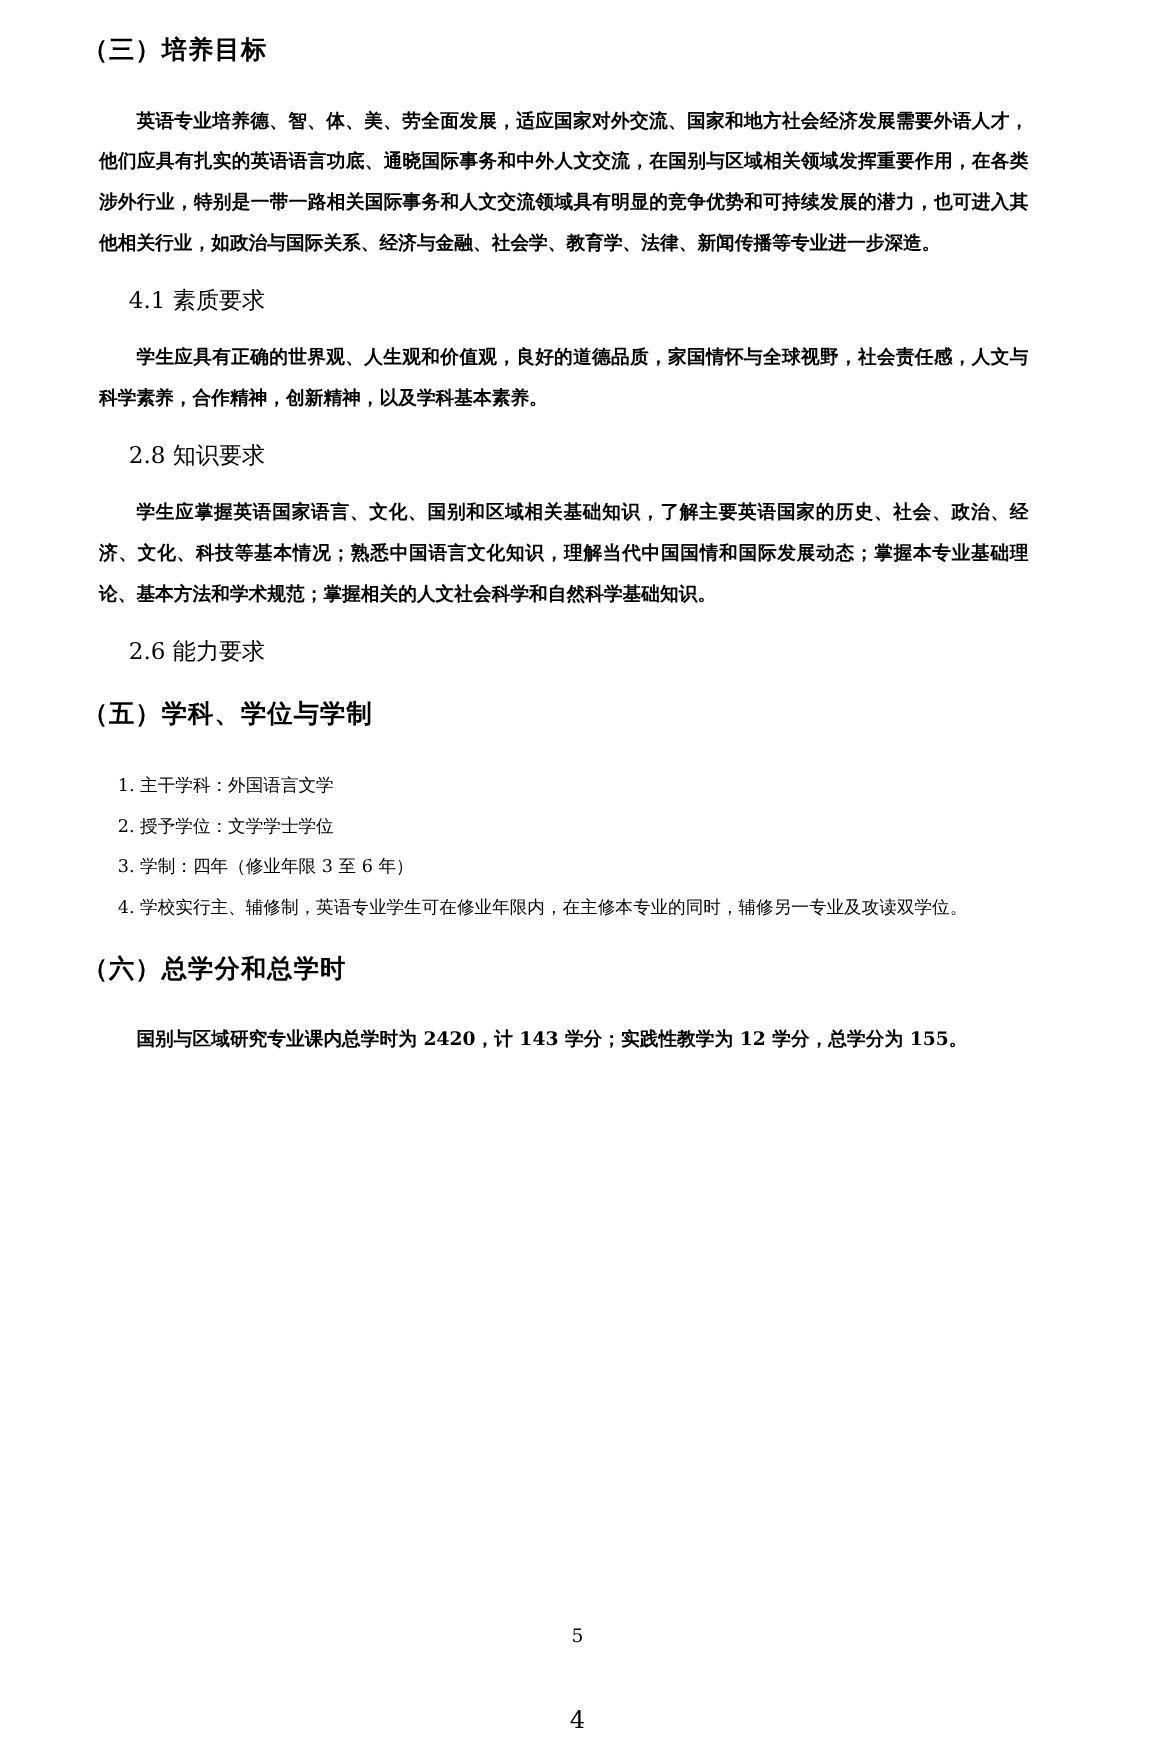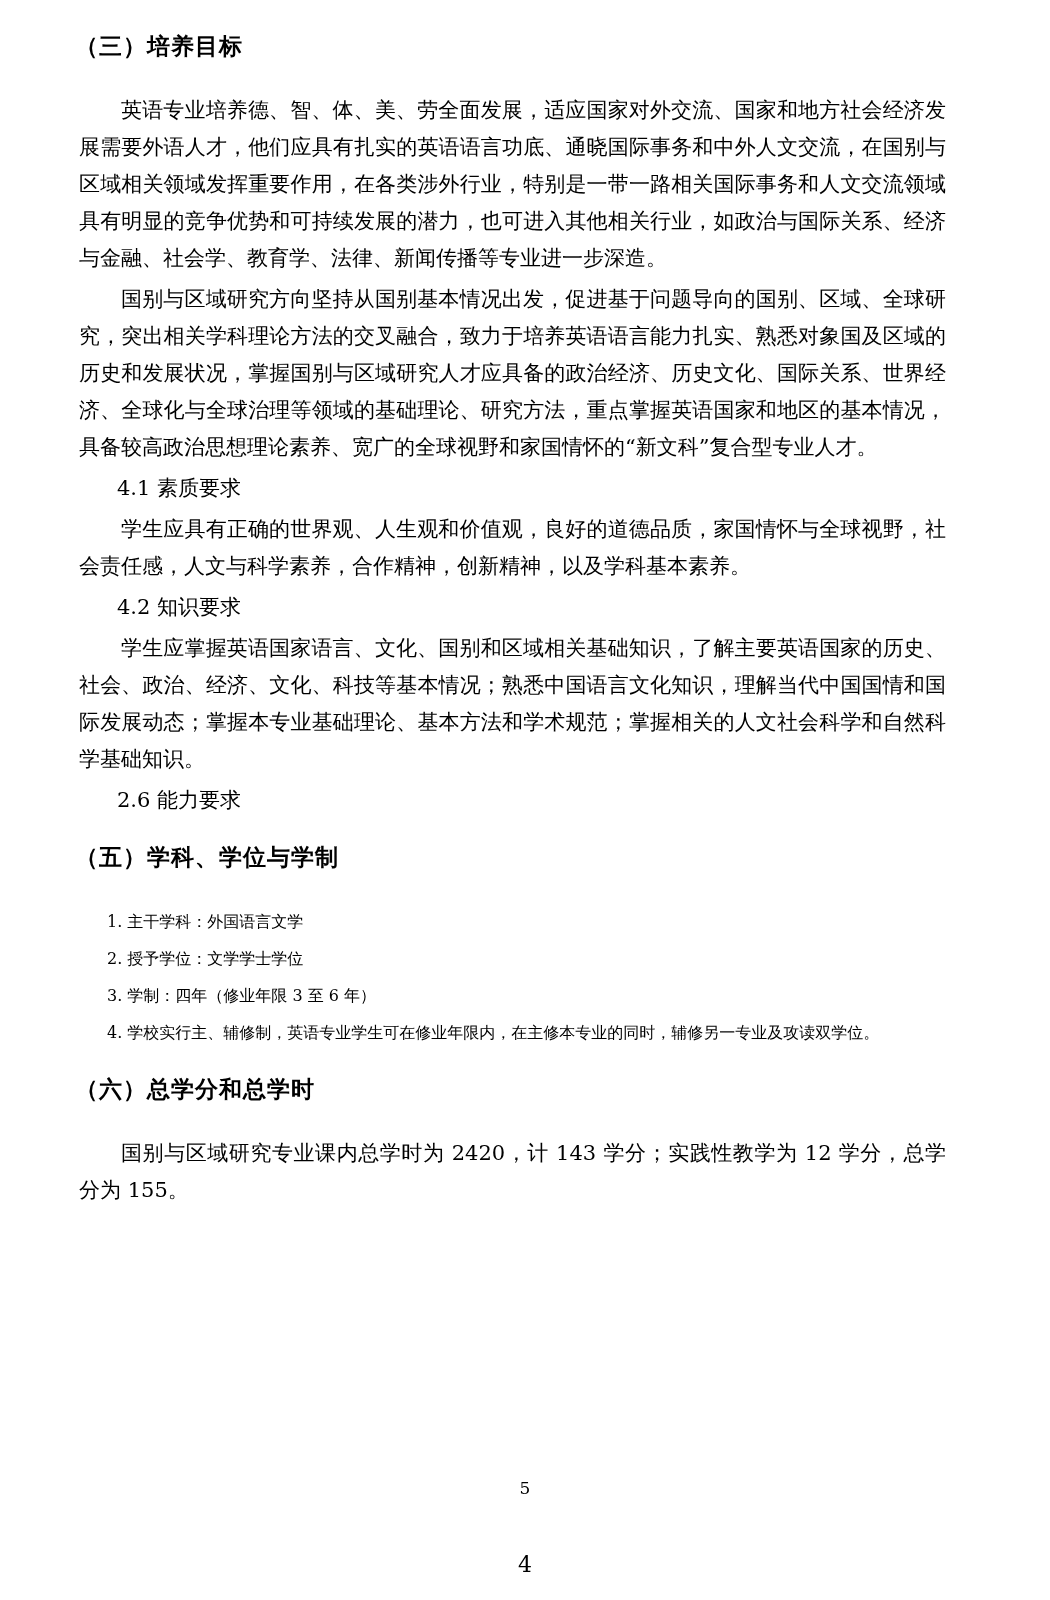--- a/index.html
+++ b/index.html
@@ -24,25 +24,26 @@
     font-weight: bold;
     font-size: 23px;
     line-height: 28px;
     letter-spacing: 1px;
     margin: 24px 0 32px 0;
   }
   .section-heading.first {
     margin-top: 0;
   }
   .body-par {
-    font-size: 21px;
+    font-size: 17px;
     line-height: 37px;
     text-align: justify;
     text-indent: 2em;
-    margin: 4px;
+    margin: 15px;
+    font-weight: bold;
   }
   .sub-title {
     font-size: 21px;
     line-height: 37px;
     text-indent: 2em;
     margin: 0;
   }
   .list-item {
     font-size: 16px;
     line-height: 37px;
@@ -66,27 +67,26 @@
     font-size: 22px;
   }
 </style>
 </head>
 <body>
 
 <div class="page">
 
   <h2 class="section-heading first">（三）培养目标</h2>
   <p class="body-par">英语专业培养德、智、体、美、劳全面发展，适应国家对外交流、国家和地方社会经济发展需要外语人才，他们应具有扎实的英语语言功底、通晓国际事务和中外人文交流，在国别与区域相关领域发挥重要作用，在各类涉外行业，特别是一带一路相关国际事务和人文交流领域具有明显的竞争优势和可持续发展的潜力，也可进入其他相关行业，如政治与国际关系、经济与金融、社会学、教育学、法律、新闻传播等专业进一步深造。</p>
-  <p class="body-par">国别与区域研究方向坚持从国别基本情况出发，促进基于问题导向的国别、区域、全球研究，突出相关学科理论方法的交叉融合，致力于培养英语语言能力扎实、熟悉对象国及区域的历史和发展状况，掌握国别与区域研究人才应具备的政治经济、历史文化、国际关系、世界经济、全球化与全球治理等领域的基础理论、研究方法，重点掌握英语国家和地区的基本情况，具备较高政治思想理论素养、宽广的全球视野和家国情怀的“新文科”复合型专业人才。</p>
 
 
   <p class="sub-title">4.1 素质要求</p>
   <p class="body-par">学生应具有正确的世界观、人生观和价值观，良好的道德品质，家国情怀与全球视野，社会责任感，人文与科学素养，合作精神，创新精神，以及学科基本素养。</p>
 
-  <p class="sub-title">4.2 知识要求</p>
+  <p class="sub-title">2.8 知识要求</p>
   <p class="body-par">学生应掌握英语国家语言、文化、国别和区域相关基础知识，了解主要英语国家的历史、社会、政治、经济、文化、科技等基本情况；熟悉中国语言文化知识，理解当代中国国情和国际发展动态；掌握本专业基础理论、基本方法和学术规范；掌握相关的人文社会科学和自然科学基础知识。</p>
 
   <p class="sub-title">2.6 能力要求</p>
 
   <h2 class="section-heading">（五）学科、学位与学制</h2>
 
   <p class="list-item">1. 主干学科：外国语言文学</p>
   <p class="list-item">2. 授予学位：文学学士学位</p>
   <p class="list-item">3. 学制：四年（修业年限 3 至 6 年）</p>
   <p class="list-item">4. 学校实行主、辅修制，英语专业学生可在修业年限内，在主修本专业的同时，辅修另一专业及攻读双学位。</p>

